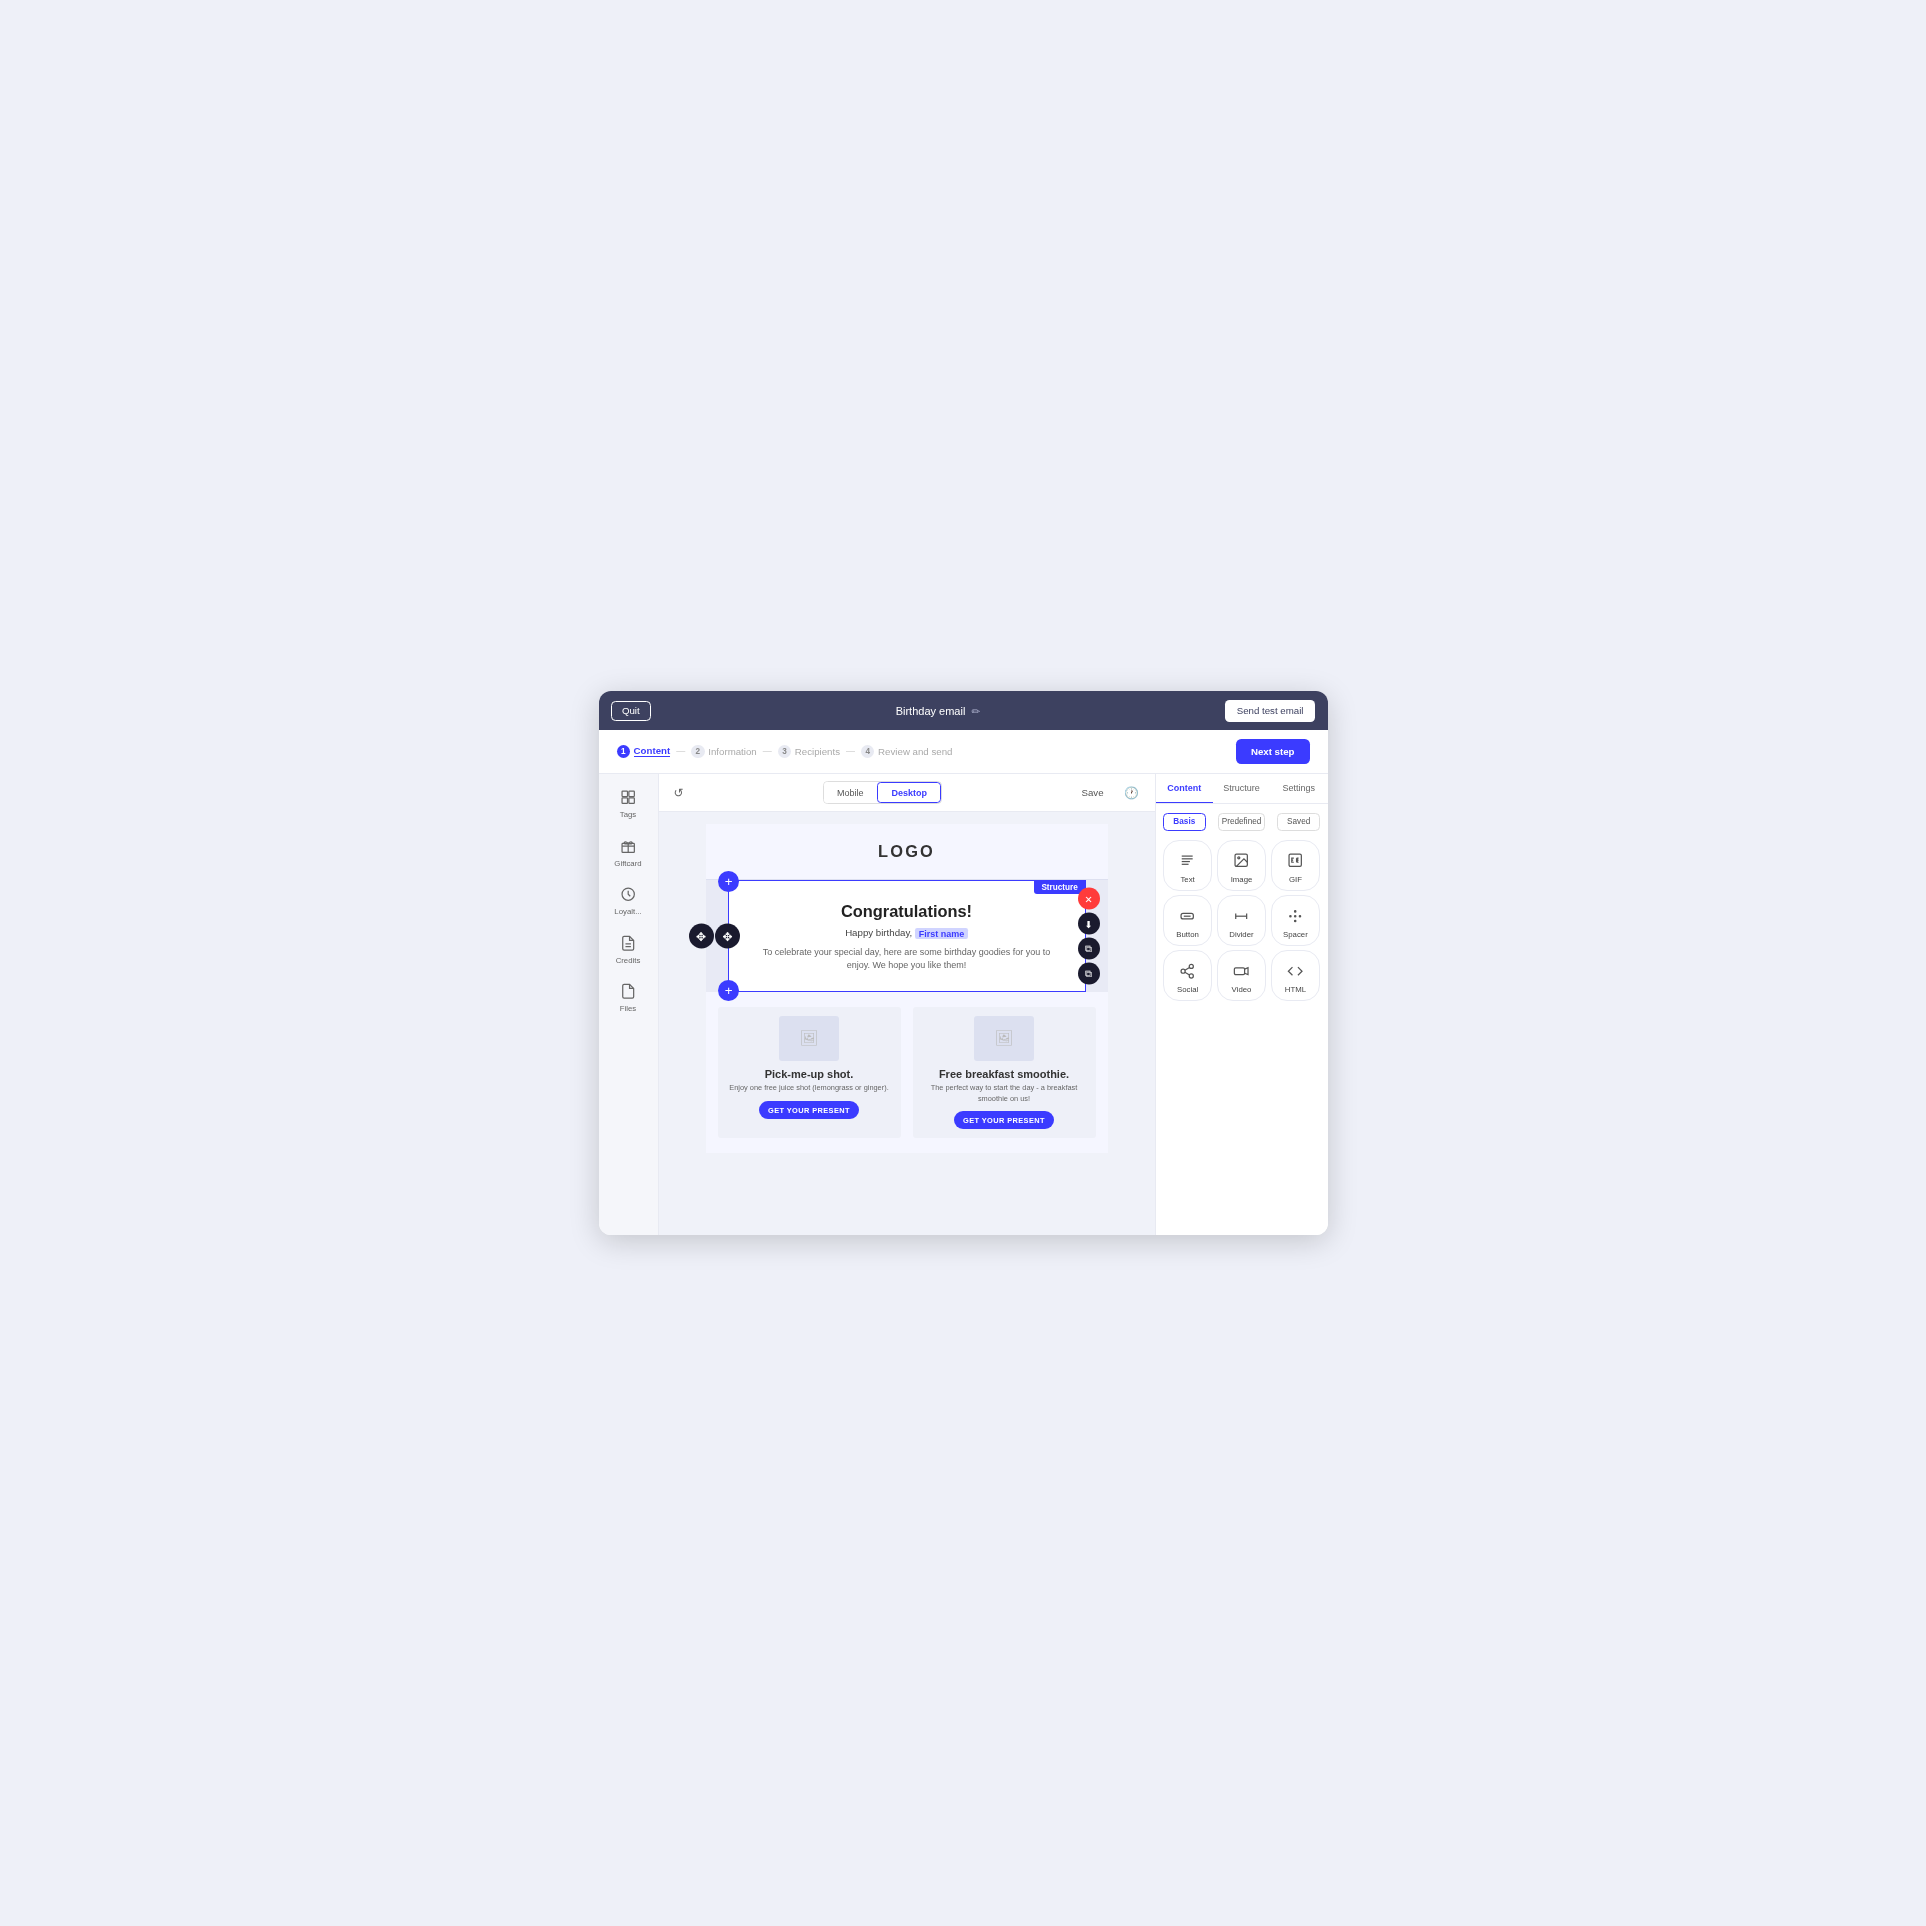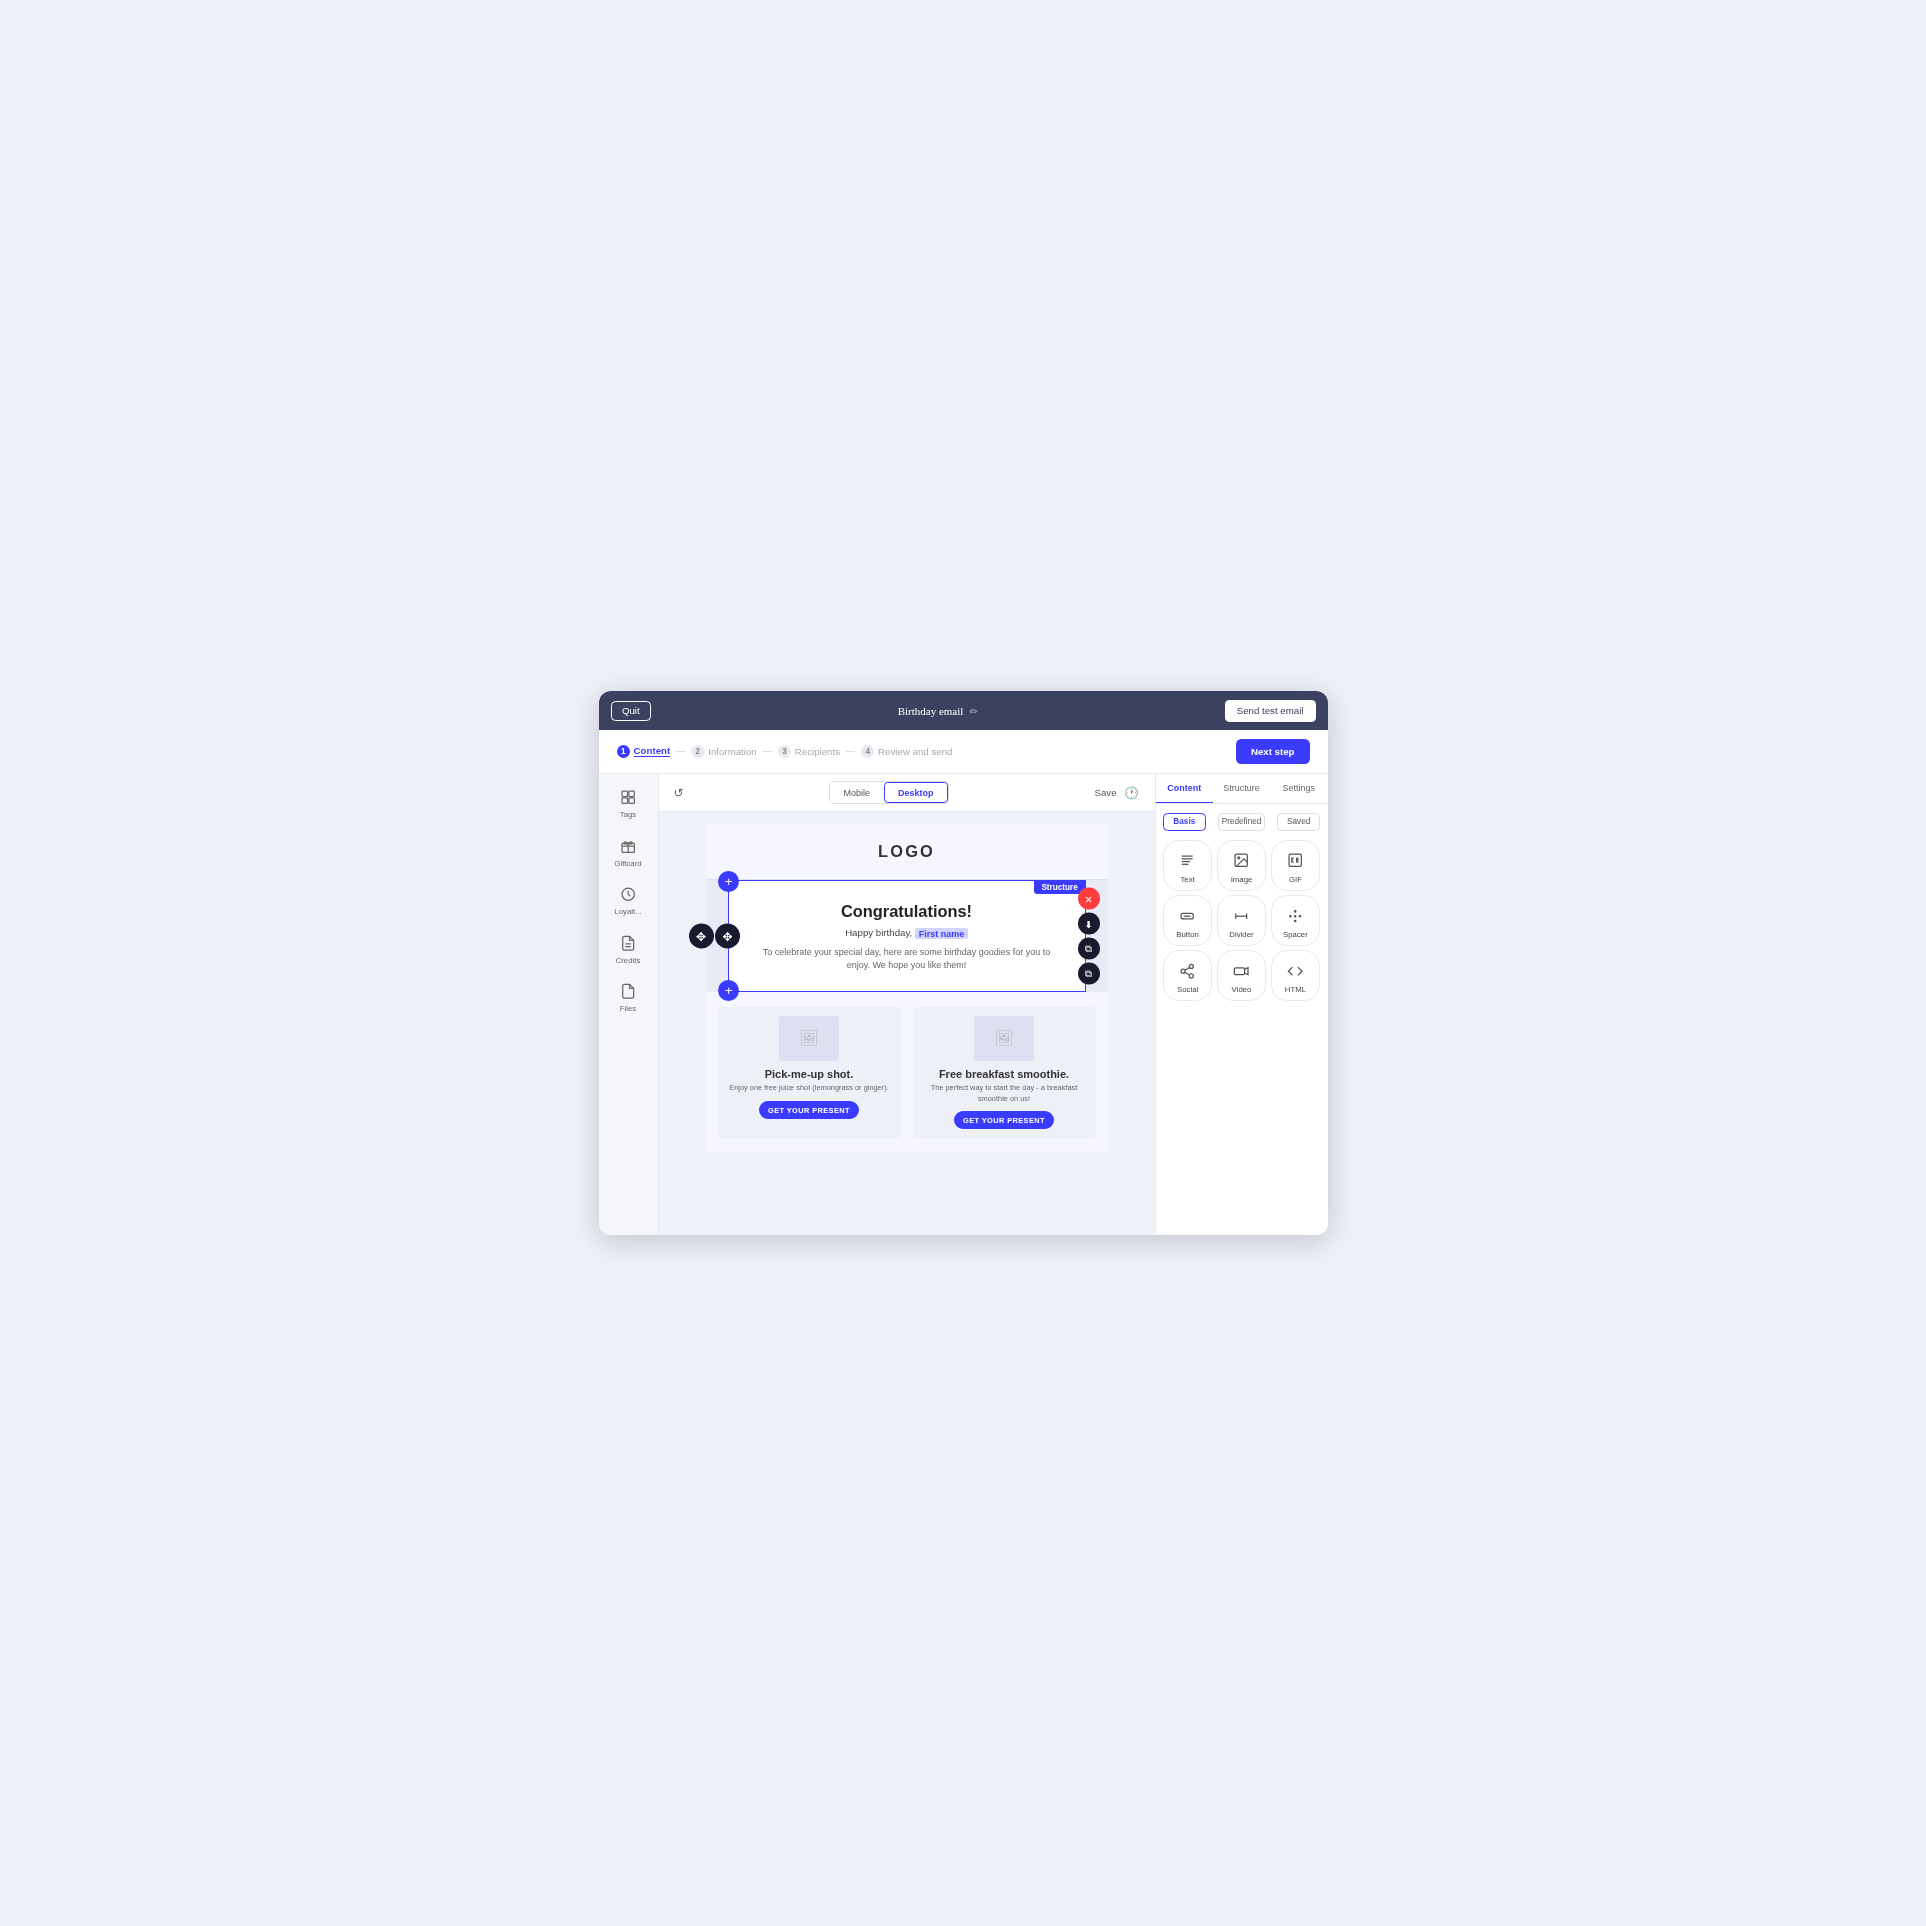--- a/index.html
+++ b/index.html
@@ -40,21 +40,20 @@
       font-size: 9.7px;
       cursor: pointer;
     }
     .top-bar-title {
       display: flex;
       align-items: center;
       gap: 6px;
       color: #fff;
       font-size: 11px;
       font-weight: 500;
-      font-family: Liberation Serif, serif;
     }
     .edit-icon {
       color: #b0b4d0;
       font-size: 10.4px;
     }
     .send-test-btn {
       background: #fff;
       border: none;
       border-radius: 4.5px;
       padding: 5.2px 12px;
@@ -589,21 +588,21 @@
     </div>
 
     <div class="canvas-area">
 
       <div class="canvas-toolbar">
         <button class="undo-btn">↺</button>
         <div class="view-toggle">
           <button class="view-btn">Mobile</button>
           <button class="view-btn active">Desktop</button>
         </div>
-        <div style="display:flex;align-items:center;gap:8px;">
+        <div style="display:flex;align-items:center;gap:21px;">
           <button class="save-btn">Save</button>
           <button class="undo-btn">🕐</button>
         </div>
       </div>
 
       <div class="email-canvas">
         <div class="email-container">
 
           <div class="logo-row">
             <div class="logo-text">LOGO</div>

